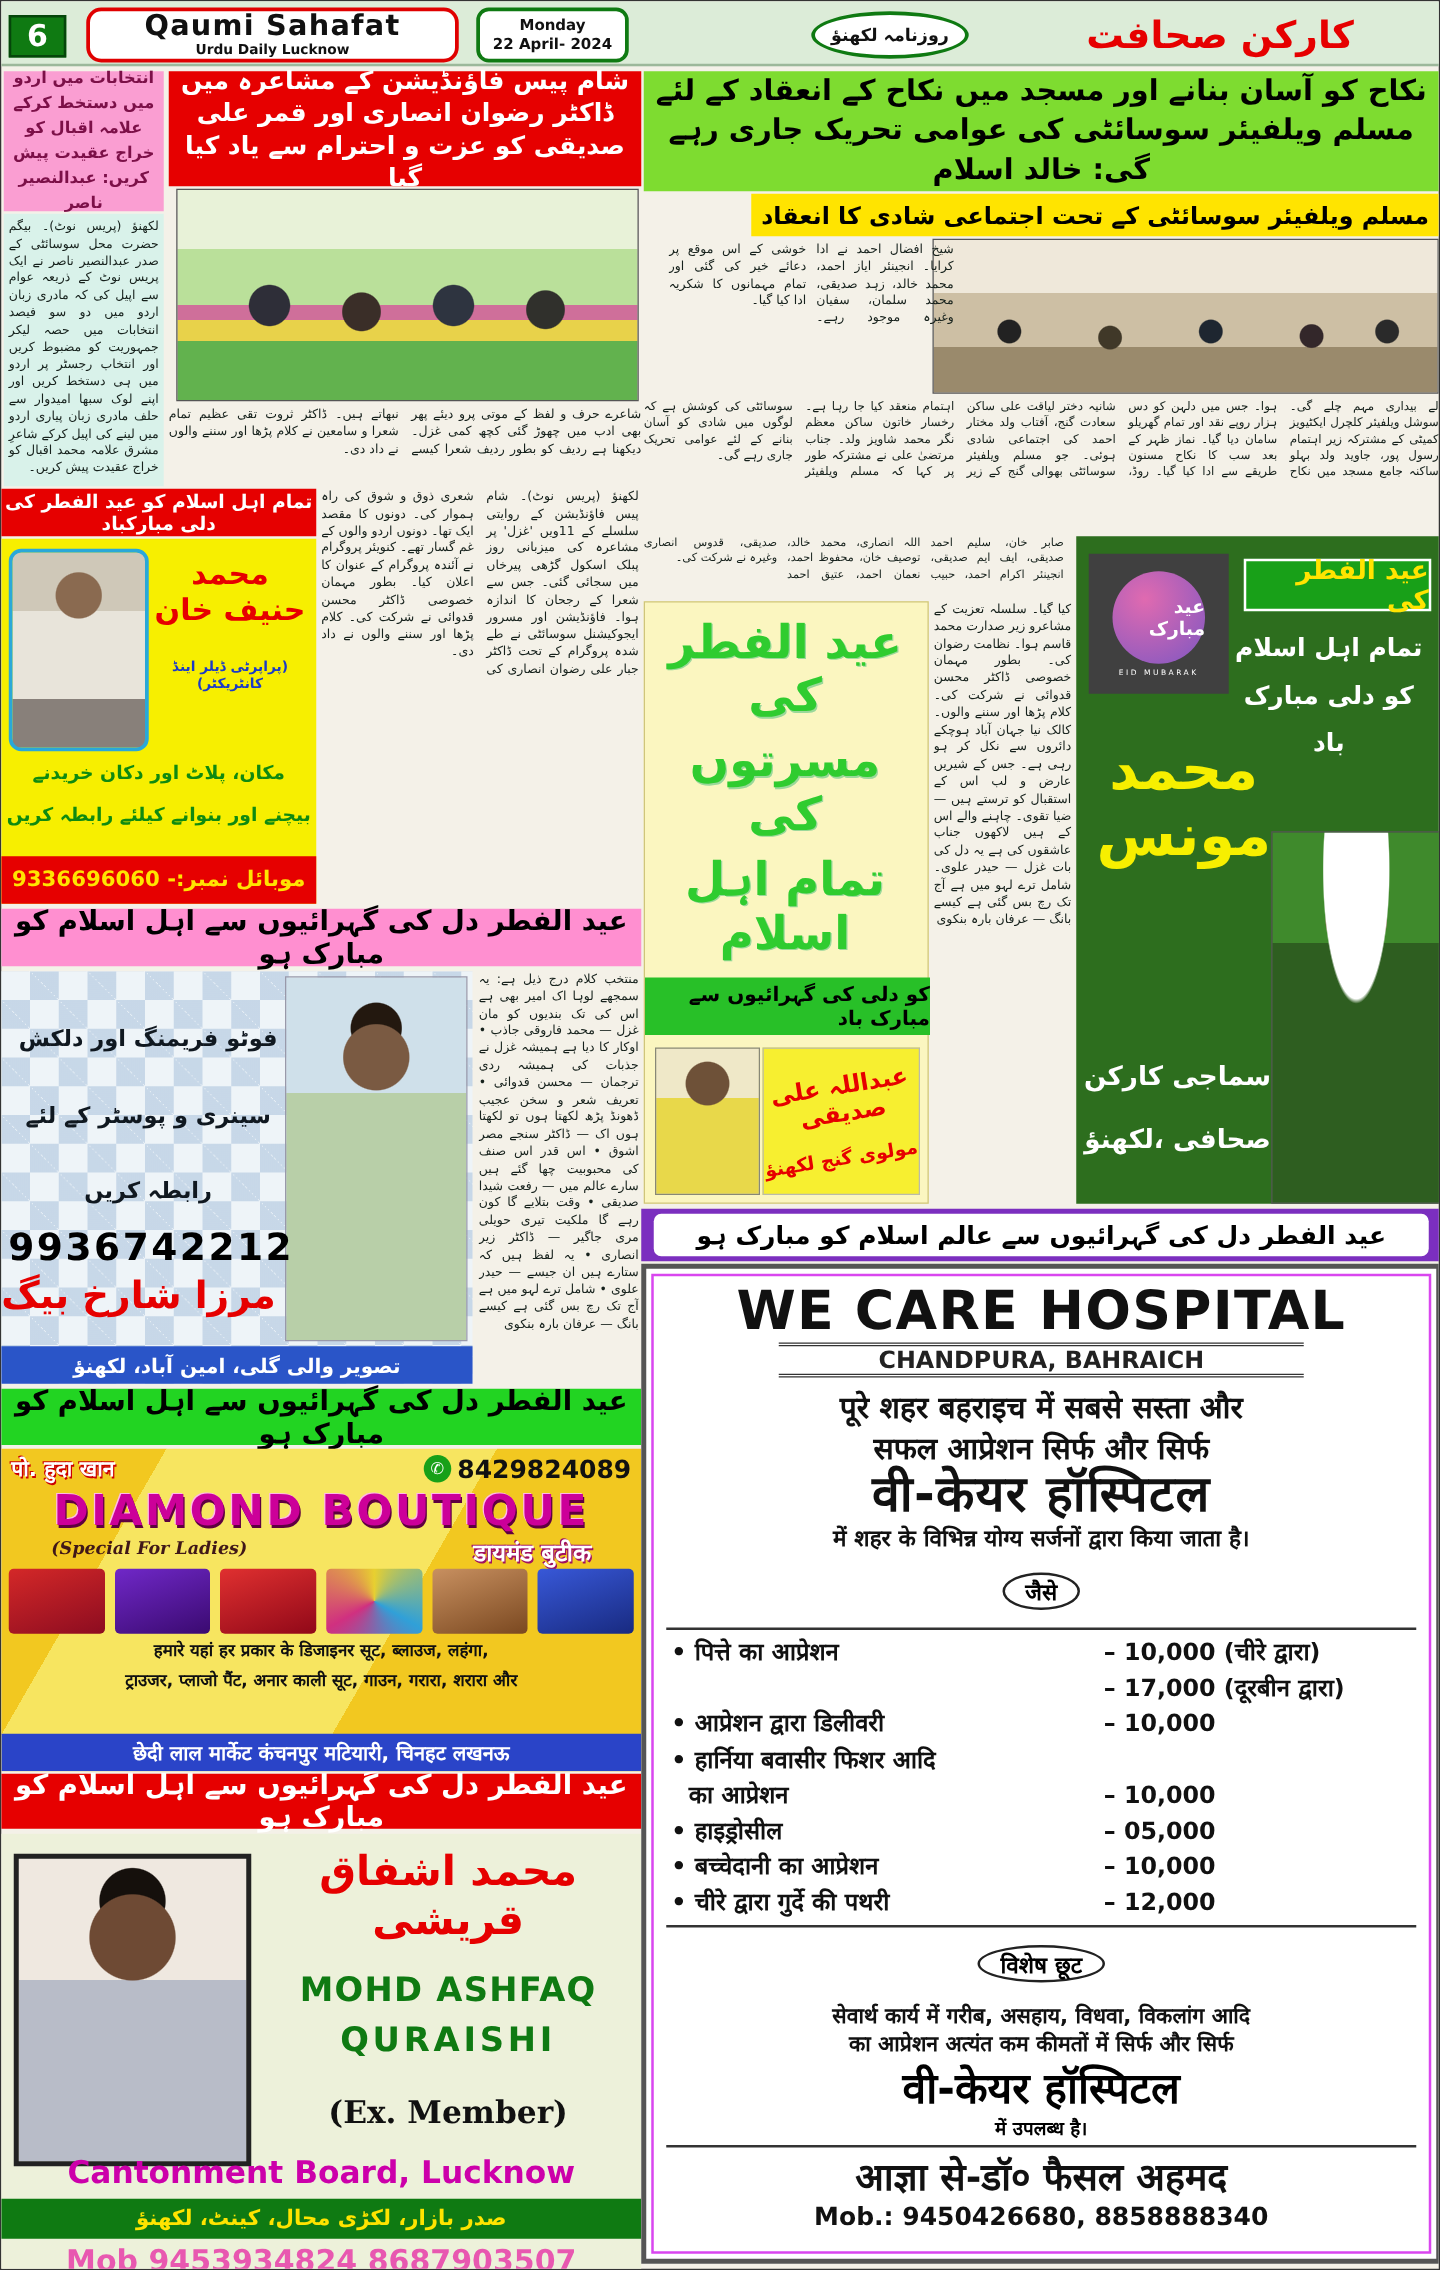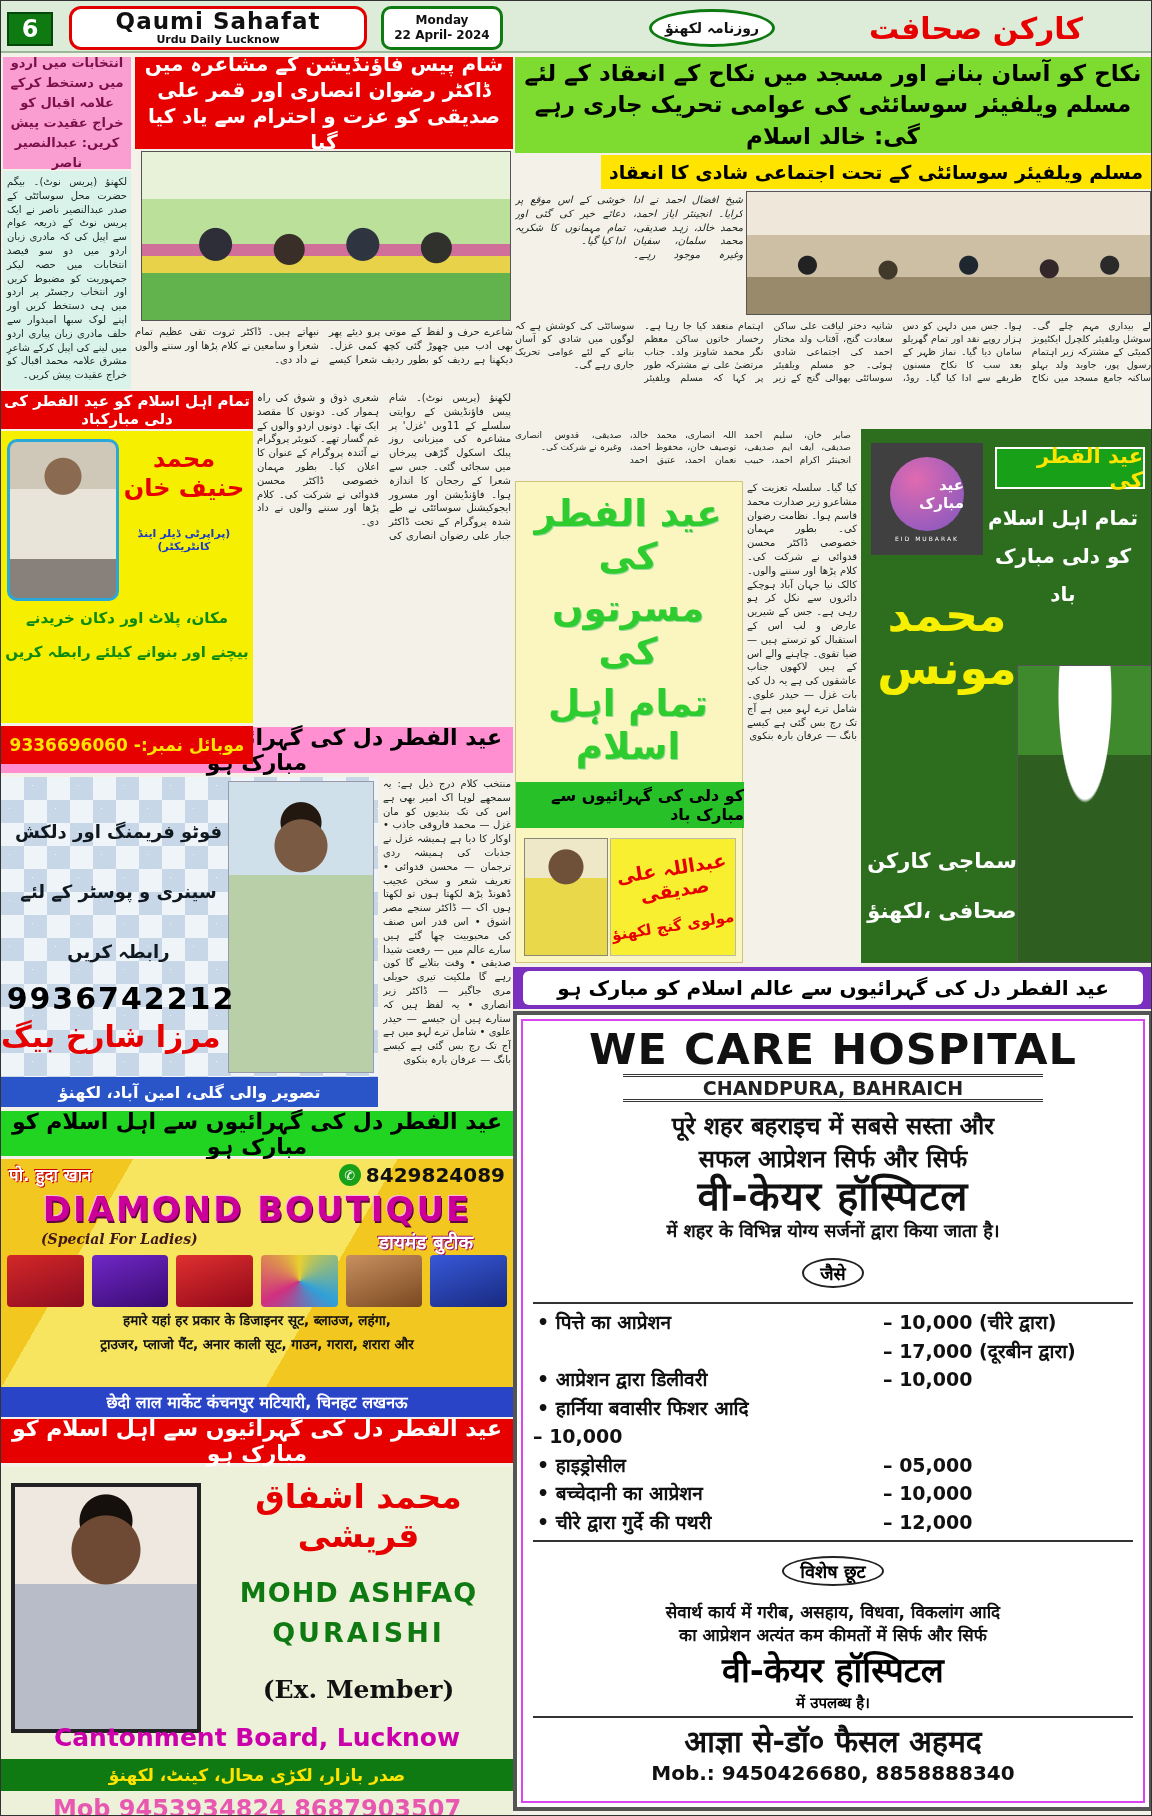--- a/index.html
+++ b/index.html
@@ -61,21 +61,21 @@
 
   
   .hanif { left:0; top:430px; width:252px; height:292px; background:#f7ef00; }
   .hanif .pic { position:absolute; left:6px; top:8px; width:112px; height:162px; border:3px solid #2aa8d8; border-radius:10px;
     background: radial-gradient(circle at 50% 22%, #8a6a50 0 18px, transparent 19px),
                 linear-gradient(180deg, #cfc8b8 0 30%, #e8e4da 30% 75%, #88807a 75% 100%); }
   .hanif .nm { position:absolute; left:118px; top:14px; width:130px; color:#e60000; font-size:24px; font-weight:bold; text-align:center; direction:rtl; line-height:1.2; }
   .hanif .rl { position:absolute; left:118px; top:96px; width:130px; color:#1a3ac8; font-size:11px; font-weight:bold; text-align:center; direction:rtl; }
   .hanif .g1 { position:absolute; left:0; top:178px; width:252px; color:#0f8a10; font-size:15px; font-weight:bold; text-align:center; direction:rtl; }
   .hanif .g2 { position:absolute; left:0; top:212px; width:252px; color:#0f8a10; font-size:15px; font-weight:bold; text-align:center; direction:rtl; }
-  .hanif .ph { position:absolute; left:0; top:254px; width:252px; height:38px; background:#e60000; color:#ffe400; font-size:17px; font-weight:bold; display:flex; align-items:center; justify-content:center; direction:rtl;margin-top:41px; }
+  .hanif .ph { position:absolute; left:0; top:254px; width:252px; height:38px; background:#e60000; color:#ffe400; font-size:17px; font-weight:bold; display:flex; align-items:center; justify-content:center; direction:rtl; }
 
   
   .framing { left:0; top:776px; width:377px; height:330px; background-color:#eef4f8;
     background-image:
       linear-gradient(45deg, rgba(110,150,195,.30) 25%, transparent 25% 75%, rgba(110,150,195,.30) 75%),
       linear-gradient(45deg, rgba(110,150,195,.30) 25%, transparent 25% 75%, rgba(110,150,195,.30) 75%);
     background-size:46px 46px; background-position:0 0, 23px 23px; }
   .framing .man { position:absolute; right:4px; top:4px; width:146px; height:292px;
     background: radial-gradient(circle at 50% 22%, #7a5a42 0 26px, transparent 27px),
                 radial-gradient(circle at 50% 14%, #23180f 0 20px, transparent 21px),
@@ -193,21 +193,21 @@
   <div class="abs pinkbox ctr urdu">انتخابات میں اردو میں دستخط کرکے علامہ اقبال کو خراج عقیدت پیش کریں: عبدالنصیر ناصر</div>
   <div class="abs cyanbox news">لکھنؤ (پریس نوٹ)۔ بیگم حضرت محل سوسائٹی کے صدر عبدالنصیر ناصر نے ایک پریس نوٹ کے ذریعہ عوام سے اپیل کی کہ مادری زبان اردو میں دو سو فیصد انتخابات میں حصہ لیکر جمہوریت کو مضبوط کریں اور انتخاب رجسٹر پر اردو میں ہی دستخط کریں اور اپنے لوک سبھا امیدوار سے حلف مادری زبان پیاری اردو میں لینے کی اپیل کرکے شاعرِ مشرق علامہ محمد اقبال کو خراج عقیدت پیش کریں۔</div>
   <div class="abs redhl ctr urdu">شام پیس فاؤنڈیشن کے مشاعرہ میں ڈاکٹر رضوان انصاری اور قمر علی صدیقی کو عزت و احترام سے یاد کیا گیا</div>
   <div class="abs greenhl ctr urdu">نکاح کو آسان بنانے اور مسجد میں نکاح کے انعقاد کے لئے مسلم ویلفیئر سوسائٹی کی عوامی تحریک جاری رہے گی: خالد اسلام</div>
   <div class="abs yellsub ctr urdu">مسلم ویلفیئر سوسائٹی کے تحت اجتماعی شادی کا انعقاد</div>
 
   <div class="abs photo ph-mushaira"></div>
   <div class="abs photo ph-wedding"></div>
 
   <div class="abs news" style="left:134px; top:324px; width:378px; height:62px; column-count:2; column-gap:10px;">شاعرے حرف و لفظ کے موتی پرو دیئے پھر بھی ادب میں چھوڑ گئی کچھ کمی غزل۔ دیکھنا ہے ردیف کو بطور ردیف شعرا کیسے نبھاتے ہیں۔ ڈاکٹر ثروت تقی عظیم تمام شعرا و سامعین نے کلام پڑھا اور سننے والوں نے داد دی۔</div>
-  <div class="abs news" style="left:514px; top:192px; width:228px; height:120px; column-count:2; column-gap:8px;font-style:italic;">شیخ افضال احمد نے ادا کرایا۔ انجینئر ایاز احمد، محمد خالد، زہد صدیقی، محمد سلمان، سفیان وغیرہ موجود رہے۔ خوشی کے اس موقع پر دعائے خیر کی گئی اور تمام مہمانوں کا شکریہ ادا کیا گیا۔</div>
+  <div class="abs news" style="left:534px; top:192px; width:228px; height:120px; column-count:2; column-gap:8px;">شیخ افضال احمد نے ادا کرایا۔ انجینئر ایاز احمد، محمد خالد، زہد صدیقی، محمد سلمان، سفیان وغیرہ موجود رہے۔ خوشی کے اس موقع پر دعائے خیر کی گئی اور تمام مہمانوں کا شکریہ ادا کیا گیا۔</div>
   <div class="abs news" style="left:514px; top:318px; width:636px; height:106px; column-count:5; column-gap:10px; font-size:9.5px;">لے بیداری مہم چلے گی۔ سوشل ویلفیئر کلچرل ایکٹیویز کمیٹی کے مشترکہ زیر اہتمام رسول پور، جاوید ولد بہلو ساکنہ جامع مسجد میں نکاح ہوا۔ جس میں دلہن کو دس ہزار روپے نقد اور تمام گھریلو سامان دیا گیا۔ نماز ظہر کے بعد سب کا نکاح مسنون طریقے سے ادا کیا گیا۔ روڈ، شانیہ دختر لیاقت علی ساکن سعادت گنج، آفتاب ولد مختار احمد کی اجتماعی شادی ہوئی۔ جو مسلم ویلفیئر سوسائٹی بھوالی گنج کے زیر اہتمام منعقد کیا جا رہا ہے۔ رخسار خاتون ساکن معظم نگر محمد شاویز ولد۔ جناب مرتضیٰ علی نے مشترکہ طور پر کہا کہ مسلم ویلفیئر سوسائٹی کی کوشش ہے کہ لوگوں میں شادی کو آسان بنانے کے لئے عوامی تحریک جاری رہے گی۔</div>
   <div class="abs news" style="left:514px; top:428px; width:336px; height:48px; column-count:3; column-gap:8px; font-size:9px;">صابر خان، سلیم احمد صدیقی، ایف ایم صدیقی، انجینئر اکرام احمد، حبیب اللہ انصاری، محمد خالد، توصیف خان، محفوظ احمد، نعمان احمد، عتیق احمد صدیقی، قدوس انصاری وغیرہ نے شرکت کی۔</div>
   <div class="abs news" style="left:256px; top:390px; width:254px; height:332px; column-count:2; column-gap:10px;">لکھنؤ (پریس نوٹ)۔ شام پیس فاؤنڈیشن کے روایتی سلسلے کے 11ویں 'غزل' پر مشاعرہ کی میزبانی روز پبلک اسکول گڑھی پیرخاں میں سجائی گئی۔ جس سے شعرا کے رجحان کا اندازہ ہوا۔ فاؤنڈیشن اور مسرور ایجوکیشنل سوسائٹی نے طے شدہ پروگرام کے تحت ڈاکٹر جبار علی رضوان انصاری کی شعری ذوق و شوق کی راہ ہموار کی۔ دونوں کا مقصد ایک تھا۔ دونوں اردو والوں کے غم گسار تھے۔ کنویئر پروگرام نے آئندہ پروگرام کے عنوان کا اعلان کیا۔ بطور مہمان خصوصی ڈاکٹر محسن قدوائی نے شرکت کی۔ کلام پڑھا اور سننے والوں نے داد دی۔</div>
   <div class="abs news" style="left:382px; top:776px; width:128px; height:330px;">منتخب کلام درج ذیل ہے: یہ سمجھے لوہا اک امیر بھی ہے اس کی تک بندیوں کو مان غزل — محمد فاروقی جاذب • اوکار کا دیا ہے ہمیشہ غزل نے جذبات کی ہمیشہ ردی ترجمان — محسن قدوائی • تعریف شعر و سخن عجیب ڈھونڈ پڑھ لکھتا ہوں تو لکھتا ہوں اک — ڈاکٹر سنجے مصر اشوق • اس قدر اس صنف کی محبوبیت چھا گئے ہیں سارے عالم میں — رفعت شیدا صدیقی • وقت بتلایے گا کون رہے گا ملکیت تیری حویلی مری جاگیر — ڈاکٹر زیر انصاری • یہ لفظ ہیں کہ ستارے ہیں ان جیسے — حیدر علوی • شامل ترے لہو میں ہے آج تک رچ بس گئی ہے کیسے بانگ — عرفان بارہ بنکوی</div>
   <div class="abs news midcol">کیا گیا۔ سلسلہ تعزیت کے مشاعرو زیر صدارت محمد قاسم ہوا۔ نظامت رضوان کی۔ بطور مہمان خصوصی ڈاکٹر محسن قدوائی نے شرکت کی۔ کلام پڑھا اور سننے والوں۔ کالک نیا جہان آباد ہوچکے دائروں سے نکل کر ہو رہی ہے۔ جس کے شیریں عارض و لب اس کے استقبال کو ترستے ہیں — ضیا تقوی۔ چاہنے والے اس کے ہیں لاکھوں جناب عاشقوں کی ہے یہ دل کی بات غزل — حیدر علوی۔ شامل ترے لہو میں ہے آج تک رچ بس گئی ہے کیسے بانگ — عرفان بارہ بنکوی</div>
 
   <div class="abs banner b-red1 ctr">تمام اہل اسلام کو عید الفطر کی دلی مبارکباد</div>
   <div class="abs banner b-pink ctr">عید الفطر دل کی گہرائیوں سے اہل اسلام کو مبارک ہو</div>
   <div class="abs banner b-green ctr">عید الفطر دل کی گہرائیوں سے اہل اسلام کو مبارک ہو</div>
   <div class="abs banner b-red2 ctr">عید الفطر دل کی گہرائیوں سے اہل اسلام کو مبارک ہو</div>
@@ -317,20 +317,21 @@
           </div>
         <div class="row bullet">
             <span class="lb">आप्रेशन द्वारा डिलीवरी</span>
             <span class="pr">10,000</span>
           </div>
         <div class="row bullet">
             <span class="lb">हार्निया बवासीर फिशर आदि</span>
             <span class="pr"></span>
           </div>
         <div class="row cont">
+            <span class="lb">का आप्रेशन</span>
             <span class="pr">10,000</span>
           </div>
         <div class="row bullet">
             <span class="lb">हाइड्रोसील</span>
             <span class="pr">05,000</span>
           </div>
         <div class="row bullet">
             <span class="lb">बच्चेदानी का आप्रेशन</span>
             <span class="pr">10,000</span>
           </div>

